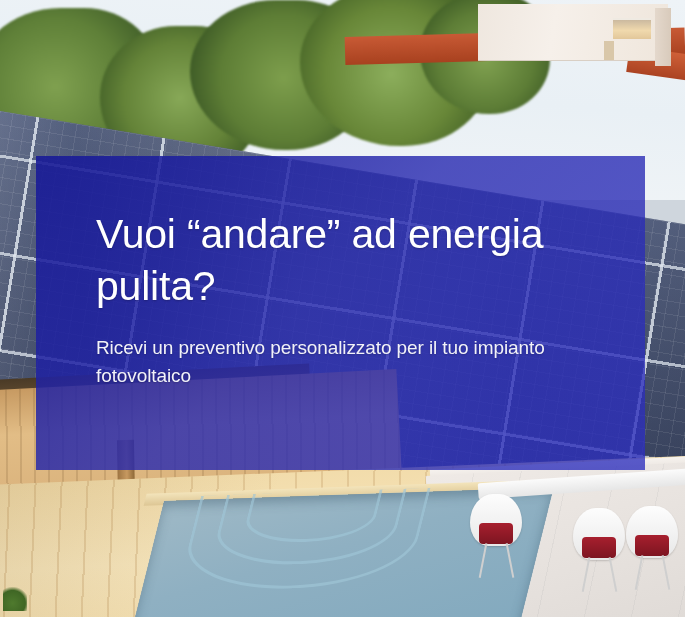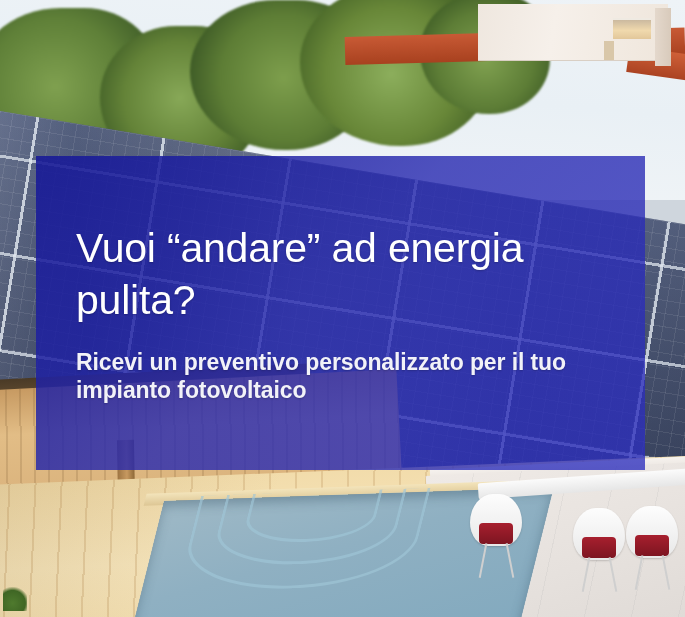--- a/index.html
+++ b/index.html
@@ -226,38 +226,39 @@
   
   #overlay{
     position:absolute;
     left:36px; top:156px; width:609px; height:314px;
     background:
       linear-gradient(135deg,rgba(24,26,150,.90) 0%,rgba(38,40,176,.80) 45%,rgba(45,47,190,.78) 100%);
     mix-blend-mode:normal;
   }
   #overlay-inner{
     position:absolute; inset:0;
-    padding:66px 0 0 40px;
+    padding:52px 0 0 40px;
+    margin-left:20px;
   }
 
   .headline{
     color:#ffffff;
     font-size:41px;
     line-height:52px;
     font-weight:400;
     letter-spacing:-.2px;
     max-width:545px;
     text-shadow:0 1px 2px rgba(0,0,0,.22);
   }
   .subhead{
     margin-top:22px;
     color:#f2f2f8;
-    font-size:23px;
+    font-size:19px;
     line-height:28px;
-    font-weight:700;
+    font-weight:400;
     letter-spacing:-.1px;
     max-width:500px;
     text-shadow:0 1px 2px rgba(0,0,0,.20);
   }
 </style>
 </head>
 <body>
 
 <div id="hero">
 

